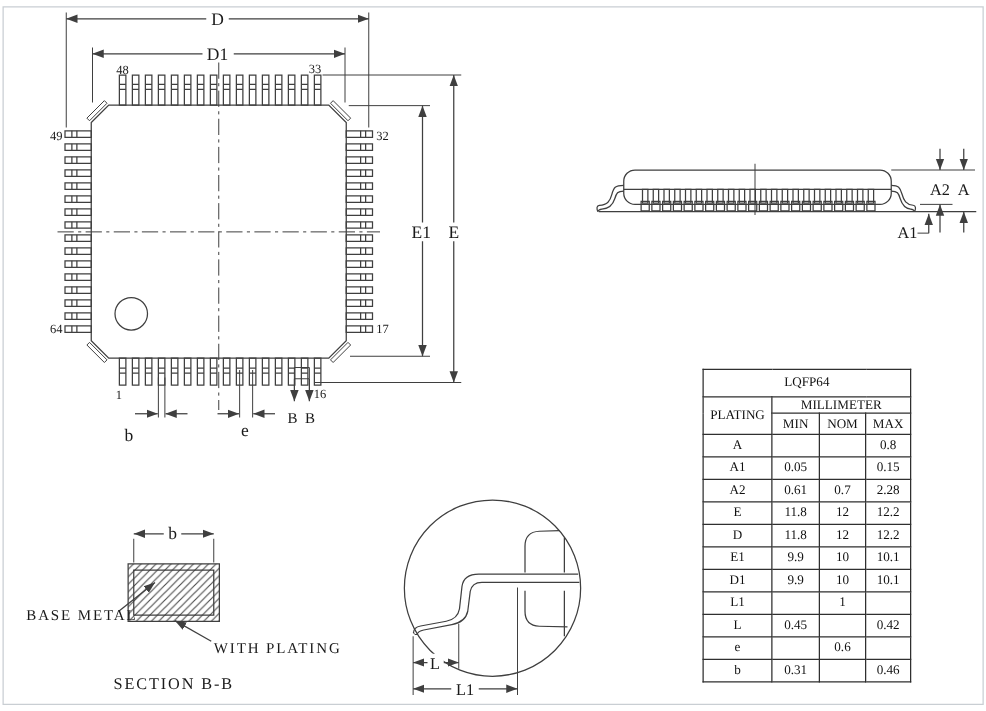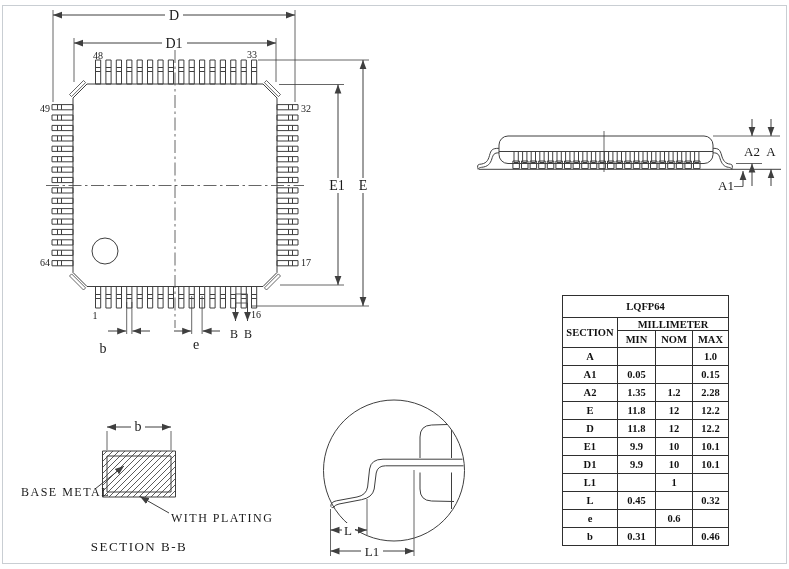--- a/index.html
+++ b/index.html
@@ -9,21 +9,21 @@
   svg{position:absolute;left:0;top:0;}
   svg *{vector-effect:non-scaling-stroke;}
   .ln{stroke:#3f3f3f;stroke-width:1;fill:none;}
   .thin{stroke:#3f3f3f;stroke-width:0.8;fill:none;}
   .lbl{fill:#1a1a1a;font-family:"Liberation Serif","DejaVu Serif",serif;}
   .f14{font-size:14px;} .f13{font-size:13px;} .f12{font-size:12px;} .f10{font-size:10px;}
   .sp{letter-spacing:1.5px;}
   .mask{fill:#ffffff;stroke:none;}
   #dimtable{position:absolute;left:562px;top:295px;width:166px;border-collapse:collapse;
             table-layout:fixed;font-size:10.5px;color:#111;}
-  #dimtable td{border:1px solid #2f2f2f;text-align:center;vertical-align:middle;padding:0;font-weight:bold;}
+  #dimtable td{border:1px solid #2f2f2f;text-align:center;vertical-align:middle;padding:0;}
   #dimtable .r-title td{height:21px;}
   #dimtable .r-h1 td{height:12px;}
   #dimtable .r-h2 td{height:16px;}
   #dimtable .r-d td{height:17px;}
 </style>
 </head>
 <body>
 
 <div id="stage">
   <div id="frame"></div>
@@ -424,44 +424,44 @@
         <col style="width:55px">
         <col style="width:38px">
         <col style="width:37px">
         <col style="width:36px">
       </colgroup>
     <tbody>
         <tr class="r-title">
       <td colspan="4">LQFP64</td>
     </tr>
     <tr class="r-h1">
-      <td rowspan="2">SECTION</td>
+      <td rowspan="2">PLATING</td>
       <td colspan="3">MILLIMETER</td>
     </tr>
     <tr class="r-h2">
       <td>MIN</td>
       <td>NOM</td>
       <td>MAX</td>
     </tr>
     <tr class="r-d">
           <td>A</td>
           <td></td>
           <td></td>
-          <td>1.0</td>
+          <td>0.8</td>
         </tr>
     <tr class="r-d">
           <td>A1</td>
           <td>0.05</td>
           <td></td>
           <td>0.15</td>
         </tr>
     <tr class="r-d">
           <td>A2</td>
-          <td>1.35</td>
-          <td>1.2</td>
+          <td>0.61</td>
+          <td>0.7</td>
           <td>2.28</td>
         </tr>
     <tr class="r-d">
           <td>E</td>
           <td>11.8</td>
           <td>12</td>
           <td>12.2</td>
         </tr>
     <tr class="r-d">
           <td>D</td>
@@ -484,21 +484,21 @@
     <tr class="r-d">
           <td>L1</td>
           <td></td>
           <td>1</td>
           <td></td>
         </tr>
     <tr class="r-d">
           <td>L</td>
           <td>0.45</td>
           <td></td>
-          <td>0.32</td>
+          <td>0.42</td>
         </tr>
     <tr class="r-d">
           <td>e</td>
           <td></td>
           <td>0.6</td>
           <td></td>
         </tr>
     <tr class="r-d">
           <td>b</td>
           <td>0.31</td>

